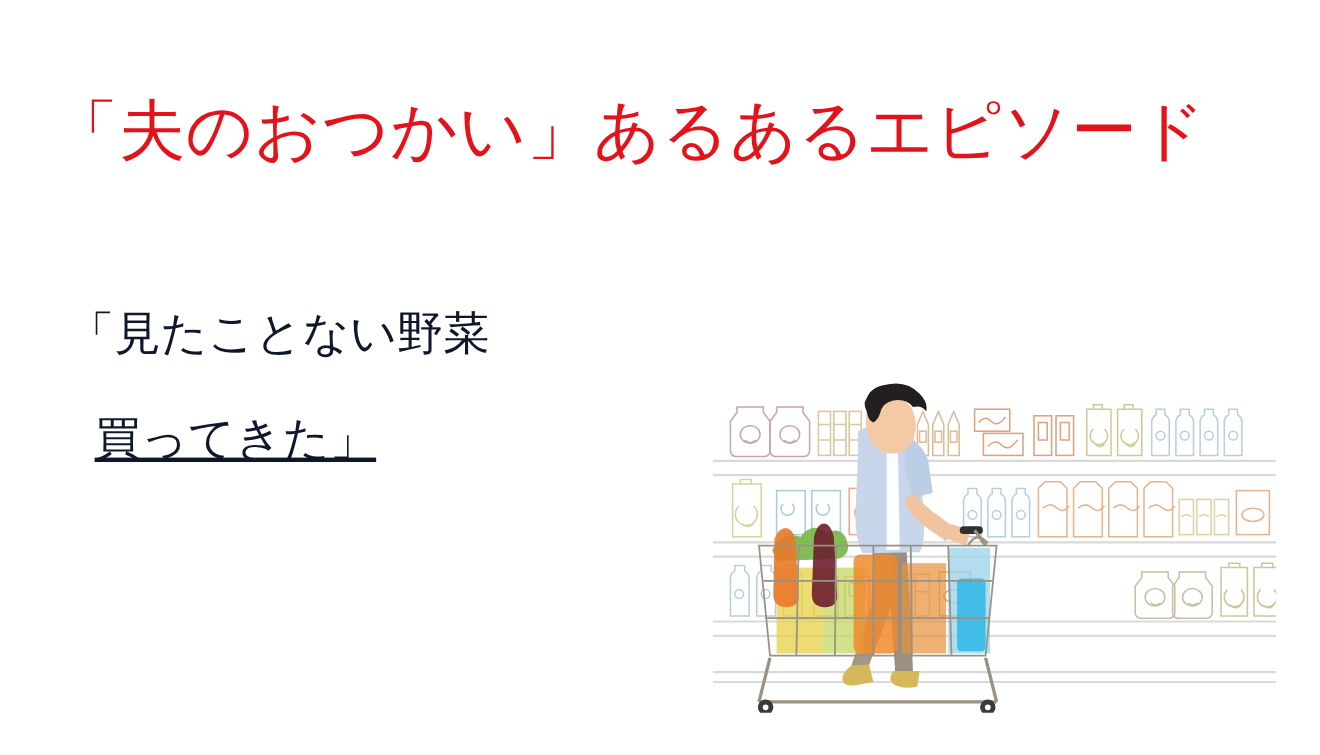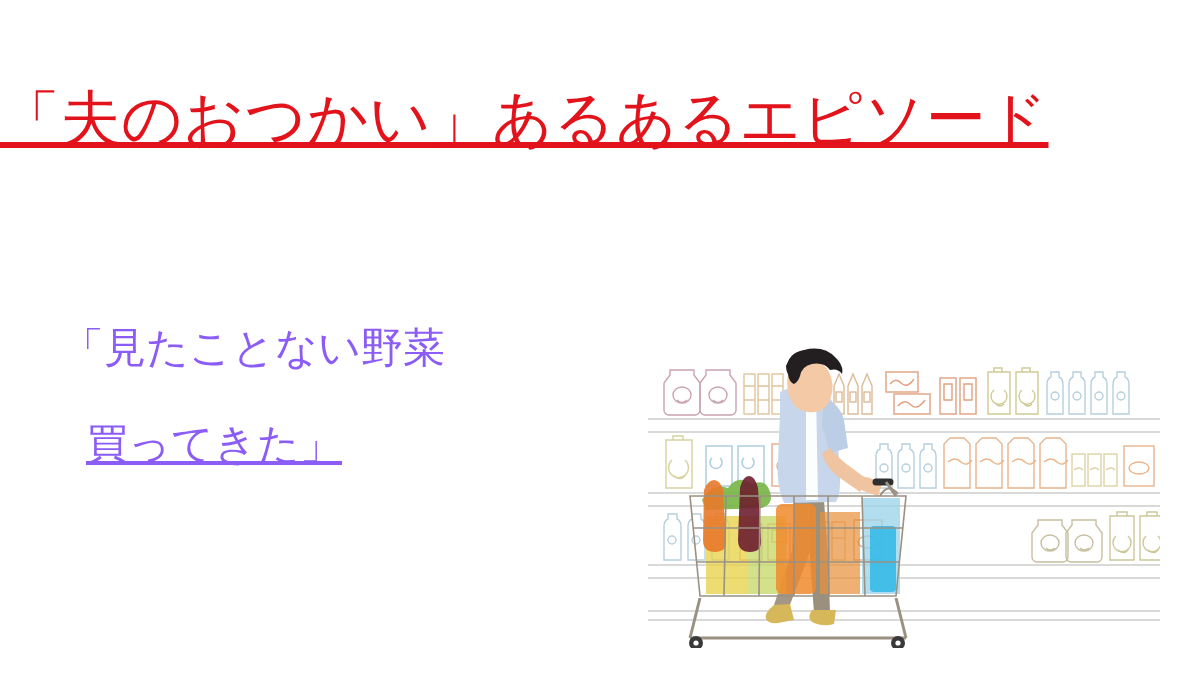--- a/index.html
+++ b/index.html
@@ -17,28 +17,27 @@
     background: #ffffff;
     overflow: hidden;
   }
 
   
   .slide-title {
     position: absolute;
     left: 0;
     top: 44px;
     width: 1144px;
-    text-align: left;
+    text-align: center;
     color: #e3131b;
     font-size: 60px;
     line-height: 1.15;
     font-weight: 400;
     letter-spacing: 0.01em;
     white-space: nowrap;
-    text-decoration: underline;
   }
 
   
   .body-quote {
     position: absolute;
     left: 62px;
     top: 282px;
     width: 520px;
     color: #1b1b1b;
     font-size: 42px;
@@ -62,21 +61,21 @@
     height: 100%;
   }
 </style>
 </head>
 <body>
 
 <div class="slide" style="background: rgb(255, 255, 255);">
 
   <h1 class="slide-title" style="color: rgb(227, 19, 27);">「夫のおつかい」あるあるエピソード</h1>
 
-  <div class="body-quote" style="color: #8b5cf6; margin-top: 45px;">
+  <div class="body-quote" style="color: #0f172a;">
     <span class="body-line-1">「見たことない野菜</span>
     <span class="body-line-2">買ってきた」</span>
   </div>
 
   <div class="illustration">
     <svg viewBox="0 0 512 300" xmlns="http://www.w3.org/2000/svg">
 
       <g fill="none" stroke-width="1.4">
 
         <g stroke="#c9a3b0">

